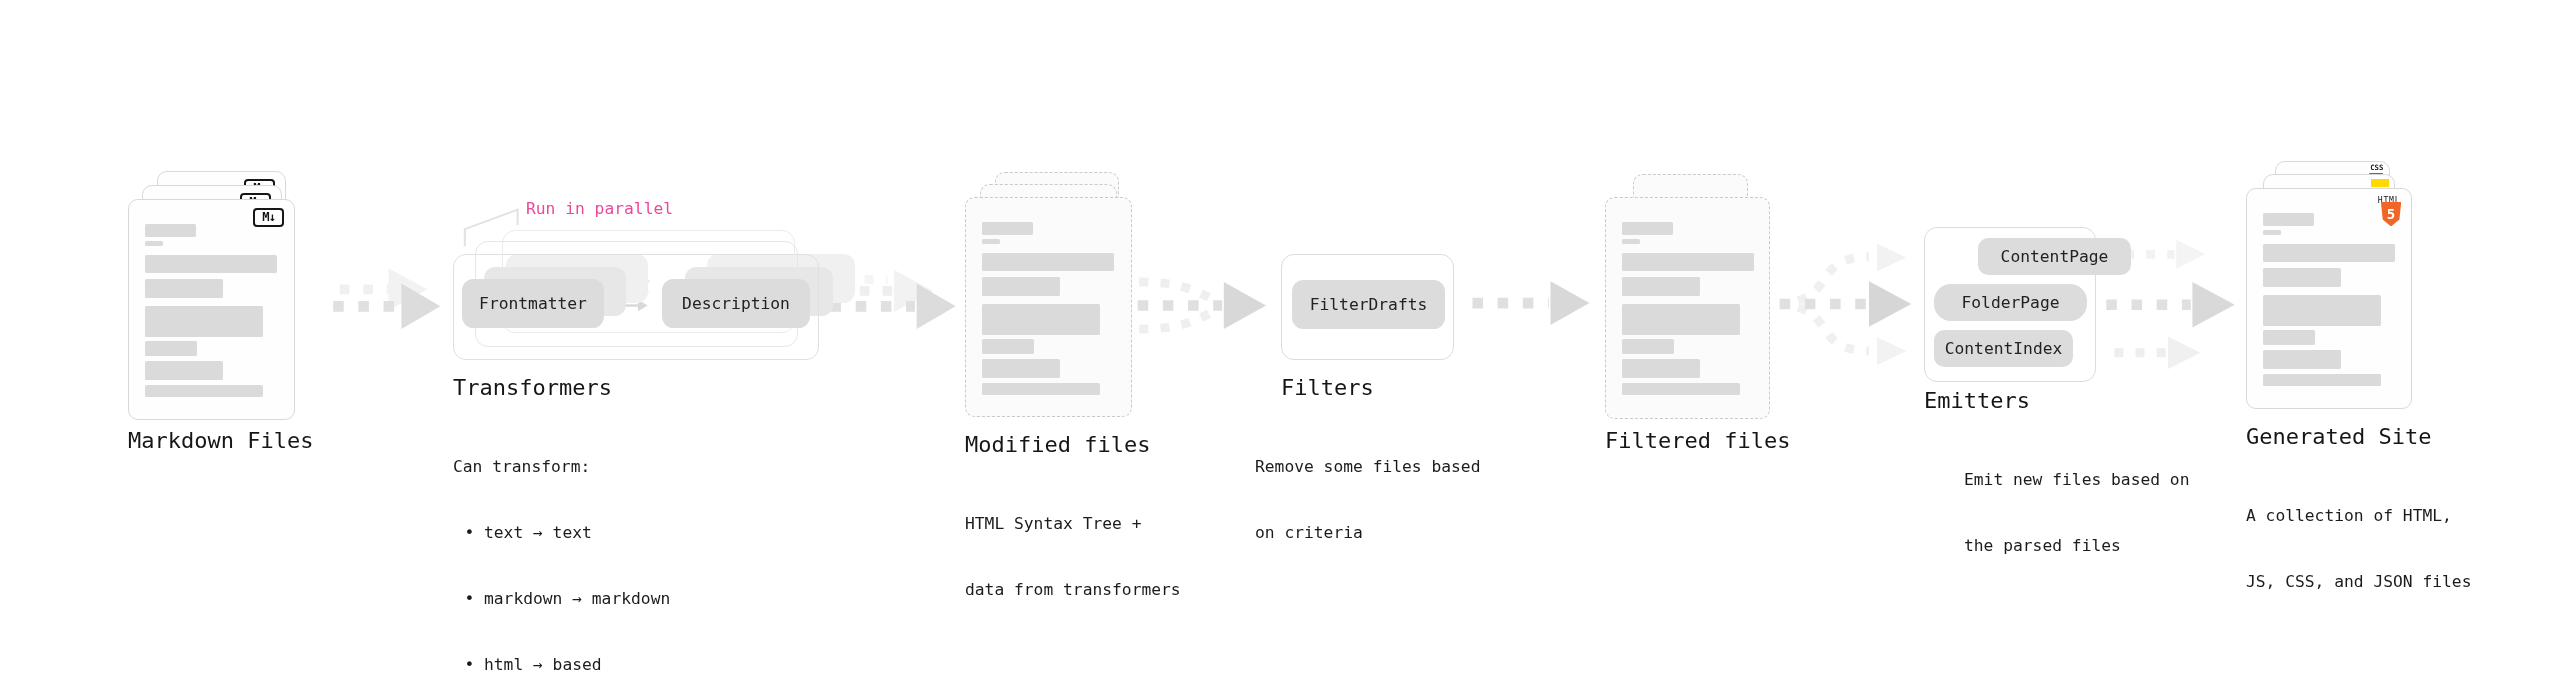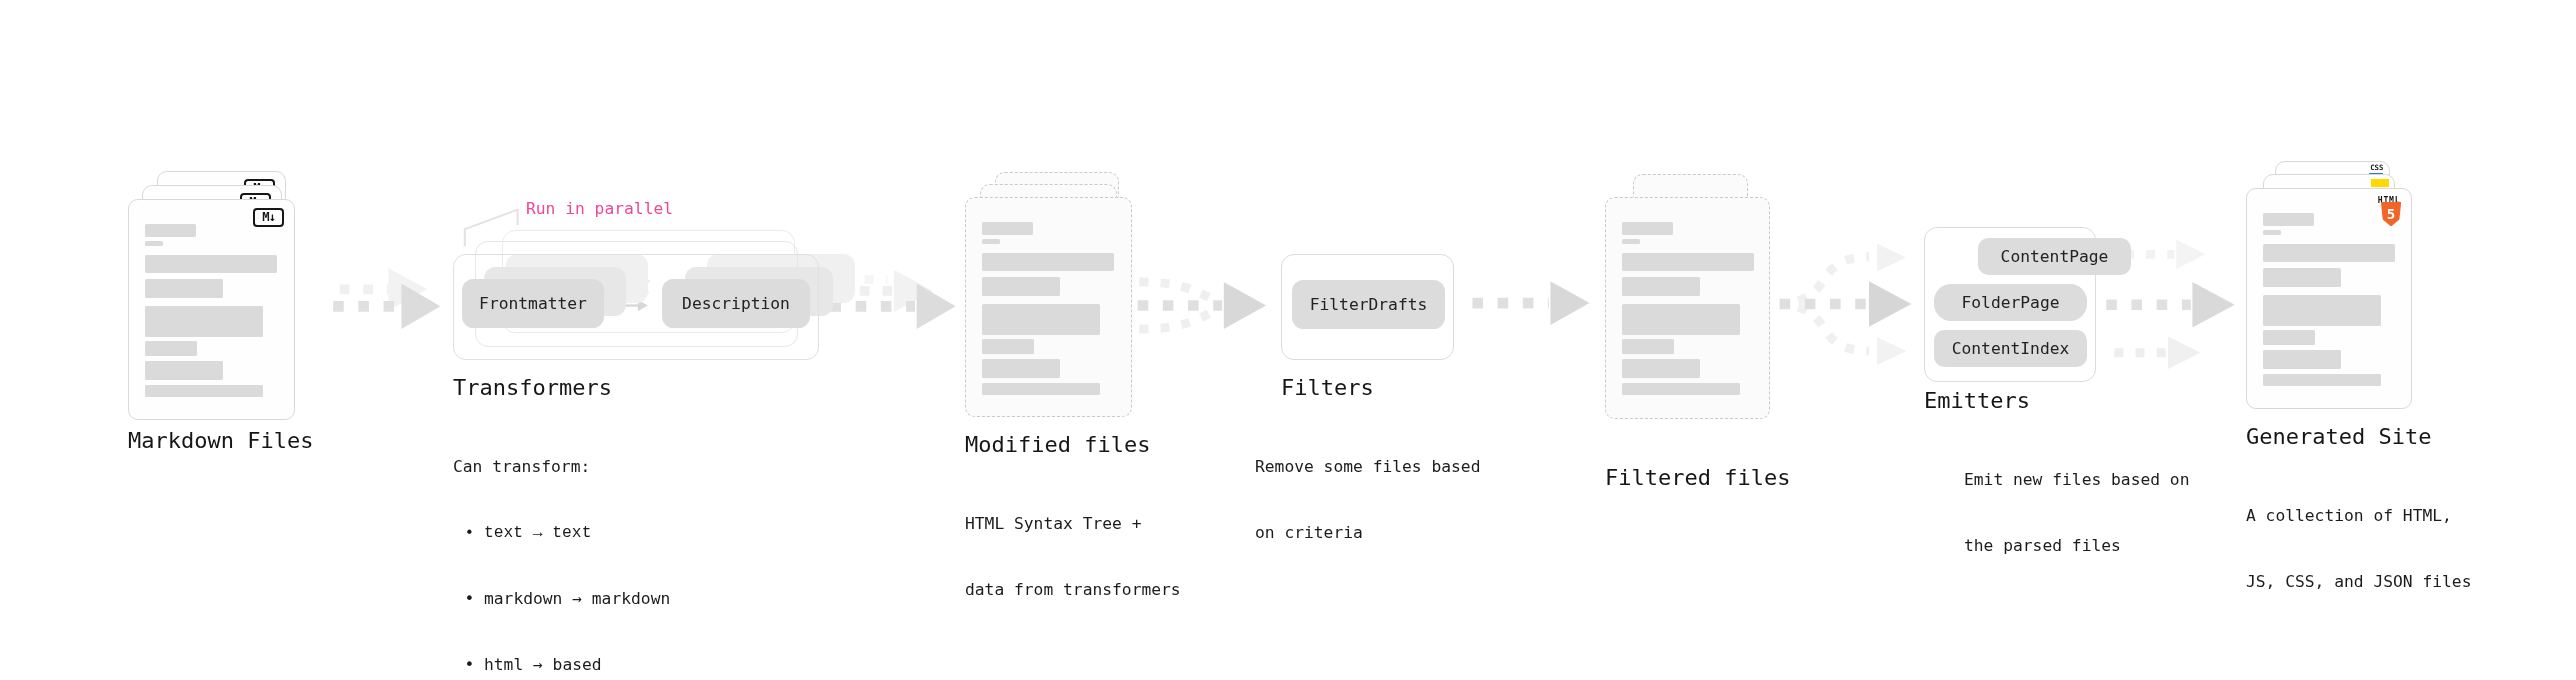--- a/index.html
+++ b/index.html
@@ -20,21 +20,21 @@
   .pill.l1{background:#e7e7e7;color:transparent;}
   .pill.l2{background:#f0f0f0;color:transparent;}
   
   .title{position:absolute;font-size:22px;font-weight:500;color:#161616;white-space:pre;}
   .desc{position:absolute;font-size:16.3px;line-height:22px;color:#1c1c1c;white-space:pre;}
   .note{position:absolute;font-size:16.3px;color:#ec4899;white-space:pre;}
   
   .css-badge{position:absolute;font-size:7.3px;font-weight:bold;color:#161616;line-height:7.3px;text-align:center;}
   .css-bar{position:absolute;width:14.6px;height:2.4px;border-radius:0.8px;}
   .js-badge{position:absolute;width:18px;height:8.1px;}
-  .html-word{position:absolute;font-size:8.1px;font-weight:bold;color:#161616;letter-spacing:0.8px;}
+  .html-word{position:absolute;font-size:8.1px;font-weight:normal;color:#161616;letter-spacing:0.8px;}
   .html-shield{position:absolute;width:20.3px;height:24.4px;display:flex;align-items:center;justify-content:center;
                clip-path:polygon(0 0,100% 0,91% 72%,50% 100%,9% 72%);
                color:#fff;font-size:14px;font-weight:bold;}
   svg.arrows{position:absolute;left:0;top:0;pointer-events:none;}
 </style>
 </head>
 <body>
 
 <svg class="arrows" width="2576" height="681" viewBox="0 0 3170 838">
 
@@ -122,21 +122,21 @@
 <div class="obox" style="left:475px;top:241px;width:323px;height:106px;border-color:#e6e6e6;"></div>
 <div class="pill l1" style="left:484px;top:267px;width:142px;height:49px;"></div>
 <div class="pill l1" style="left:685px;top:267px;width:148px;height:49px;"></div>
 <div class="obox" style="left:453px;top:254px;width:366px;height:106px;"></div>
 <div class="pill" style="left:462px;top:279px;width:142px;height:49px;">Frontmatter</div>
 <div class="pill" style="left:662px;top:279px;width:148px;height:49px;">Description</div>
 <div class="note" style="left:526px;top:199px;">Run in parallel</div>
 <div class="title" style="left:453px;top:375px;">Transformers</div>
 <div class="desc" style="left:453px;top:412px;">
   <div>Can transform:</div>
-  <div style="padding-left:11.4px;font-family:Liberation Mono, monospace;">• text → text</div>
+  <div style="padding-left:11.4px;">• text → text</div>
   <div style="padding-left:11.4px;">• markdown → markdown</div>
   <div style="padding-left:11.4px;">• html → based</div>
 </div>
 
 <div class="card dashed" style="left:995px;top:172px;width:124px;height:59px;"></div>
 <div class="card dashed" style="left:980px;top:184px;width:137px;height:59px;"></div>
 <div class="card dashed" style="left:965px;top:197px;width:167px;height:220px;">
   <div class="skeleton">
       <div class="sk-bar" style="top: 24.4px; height: 12.2px; width: 51px;"></div>
       <div class="sk-bar" style="top: 41px; height: 4.9px; width: 18px;"></div>
@@ -168,26 +168,26 @@
       <div class="sk-bar" style="top: 24.4px; height: 12.2px; width: 51px;"></div>
       <div class="sk-bar" style="top: 41px; height: 4.9px; width: 18px;"></div>
       <div class="sk-bar" style="top: 55px; height: 18px; width: 132px;"></div>
       <div class="sk-bar" style="top: 79px; height: 18.7px; width: 78px;"></div>
       <div class="sk-bar" style="top: 106px; height: 31px; width: 118px;"></div>
       <div class="sk-bar" style="top: 141px; height: 14.6px; width: 52px;"></div>
       <div class="sk-bar" style="top: 161px; height: 18.7px; width: 78px;"></div>
       <div class="sk-bar" style="top: 185px; height: 12.2px; width: 118px;"></div>
     </div>
 </div>
-<div class="title" style="left:1605px;top:428px;margin-top:37px;">Filtered files</div>
+<div class="title" style="left:1605px;top:428px;">Filtered files</div>
 
 <div class="obox" style="left:1924px;top:227px;width:172px;height:155px;border-color:#dcdcdc;background:#fff;"></div>
 <div class="pill" style="left:1934px;top:238px;width:153px;height:37px;border-radius:10.6px;margin-left:44px;">ContentPage</div>
 <div class="pill" style="left:1934px;top:284px;width:153px;height:37px;border-radius:17px;">FolderPage</div>
-<div class="pill" style="left:1934px;top:330px;width:153px;height:37px;border-radius:10.6px;">ContentIndex</div>
+<div class="pill" style="left:1934px;top:330px;width:139px;height:37px;border-radius:10.6px;">ContentIndex</div>
 <div class="title" style="left:1924px;top:388px;">Emitters</div>
 <div class="desc" style="left:1924px;top:425px;margin-left:40px;">
   <div>Emit new files based on</div>
   <div>the parsed files</div>
 </div>
 
 <div class="card" style="left:2275px;top:161px;width:115px;height:59px;">
   <div class="css-badge" style="right:5.7px;top:2.4px;">CSS</div>
   <div class="css-bar" style="right: 5.7px; top: 10.6px; background: rgb(43, 111, 227);"></div>
 </div>

